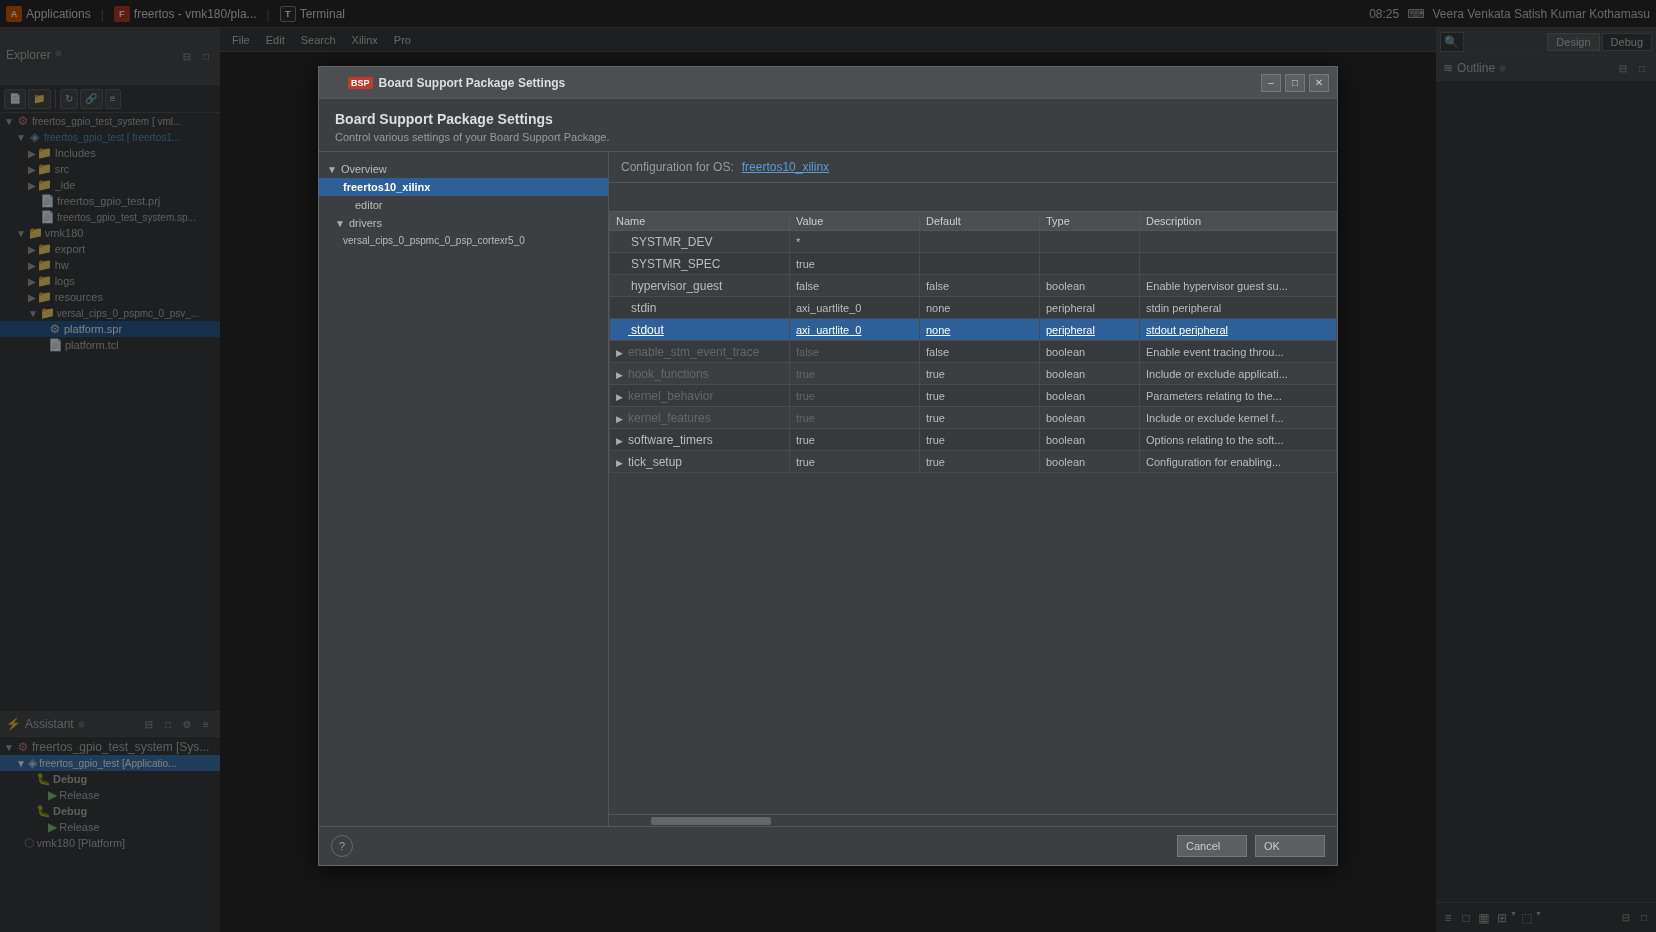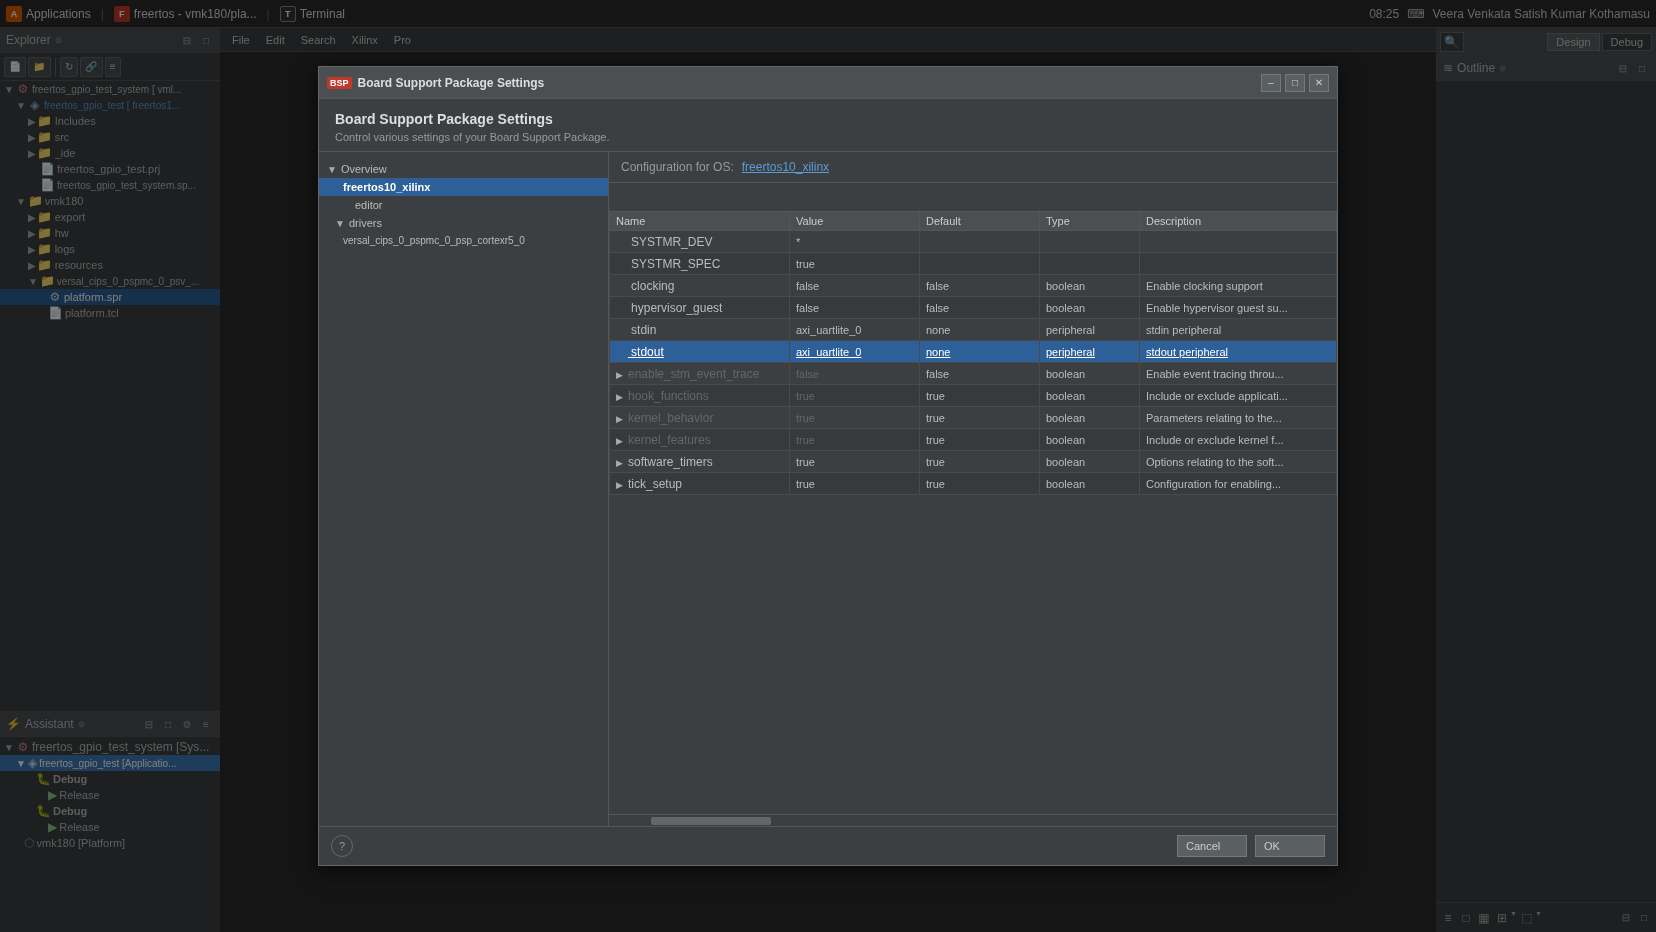--- a/index.html
+++ b/index.html
@@ -7,21 +7,21 @@
 
     
     .taskbar { height: 28px; background: #2b2b2b; display: flex; align-items: center; padding: 0 6px; gap: 8px; border-bottom: 1px solid #555; }
     .taskbar-app { display: flex; align-items: center; gap: 4px; color: #ddd; font-size: 11px; }
     .taskbar-icon { width: 16px; height: 16px; background: #e05a00; border-radius: 2px; display: flex; align-items: center; justify-content: center; font-size: 9px; color: white; font-weight: bold; }
     .taskbar-sep { color: #666; margin: 0 2px; }
     .taskbar-right { margin-left: auto; display: flex; align-items: center; gap: 8px; color: #ccc; font-size: 11px; }
 
     
     .main-layout { display: flex; height: calc(932px - 28px); position: relative; }
-    .panel-header { background: #4b4f52; padding: 4px 6px; display: flex; align-items: center; gap: 4px; border-bottom: 1px solid #555; font-size: 11px; color: #bbb; }
+    .panel-header { background: #4b4f52; padding: 20px 6px; display: flex; align-items: flex-start; gap: 4px; border-bottom: 1px solid #555; font-size: 11px; color: #bbb; }
     .panel-header-icons { margin-left: auto; display: flex; gap: 3px; }
     .panel-icon-btn { width: 16px; height: 16px; display: flex; align-items: center; justify-content: center; cursor: pointer; color: #aaa; font-size: 10px; }
 
     
     .toolbar { background: #3c3f41; border-bottom: 1px solid #555; display: flex; align-items: center; padding: 2px 4px; gap: 2px; height: 28px; }
     .toolbar-btn { background: #4b4f52; border: 1px solid #666; border-radius: 2px; padding: 1px 4px; cursor: pointer; color: #ccc; font-size: 10px; height: 20px; display: flex; align-items: center; }
     .toolbar-sep { width: 1px; height: 18px; background: #666; margin: 0 2px; }
 
     
     .explorer { flex: 1; overflow-y: auto; overflow-x: hidden; background: #3c3f41; }
@@ -345,21 +345,21 @@
       <div class="panel-icon-btn">□</div>
     </div>
   </div>
 </div>
 
 <div class="modal-overlay">
   <div class="dialog">
 
     <div class="dialog-titlebar">
       <div class="dialog-title">
-        <span style="background:#c0392b;color:white;font-size:9px;padding:1px 3px;border-radius:2px;">BSP</span>
+        <span style="background:#c0392b;color:white;font-size:9px;padding:1px 3px;border-radius:2px;margin-left:21px;">BSP</span>
         <span>Board Support Package Settings</span>
       </div>
       <div class="dialog-controls">
         <div class="dialog-btn">–</div>
         <div class="dialog-btn">□</div>
         <div class="dialog-btn">✕</div>
       </div>
     </div>
 
     <div class="dialog-content">
@@ -426,30 +426,20 @@
       <span class="" style="color:#bbb">SYSTMR_SPEC</span>
     </td>
     <td style="color:#bbb">true</td>
     <td style="color:#bbb"></td>
     <td style="color:#bbb"></td>
     <td style="color:#bbb"></td>
   </tr>
                   <tr>
     <td>
       <span style="display:inline-block;width:12px;"></span>
-      <span class="" style="color:#bbb">clocking</span>
-    </td>
-    <td style="color:#bbb">false</td>
-    <td style="color:#bbb">false</td>
-    <td style="color:#bbb">boolean</td>
-    <td style="color:#bbb">Enable clocking support</td>
-  </tr>
-                  <tr>
-    <td>
-      <span style="display:inline-block;width:12px;"></span>
       <span class="" style="color:#bbb">hypervisor_guest</span>
     </td>
     <td style="color:#bbb">false</td>
     <td style="color:#bbb">false</td>
     <td style="color:#bbb">boolean</td>
     <td style="color:#bbb">Enable hypervisor guest su...</td>
   </tr>
                   <tr>
     <td>
       <span style="display:inline-block;width:12px;"></span>

